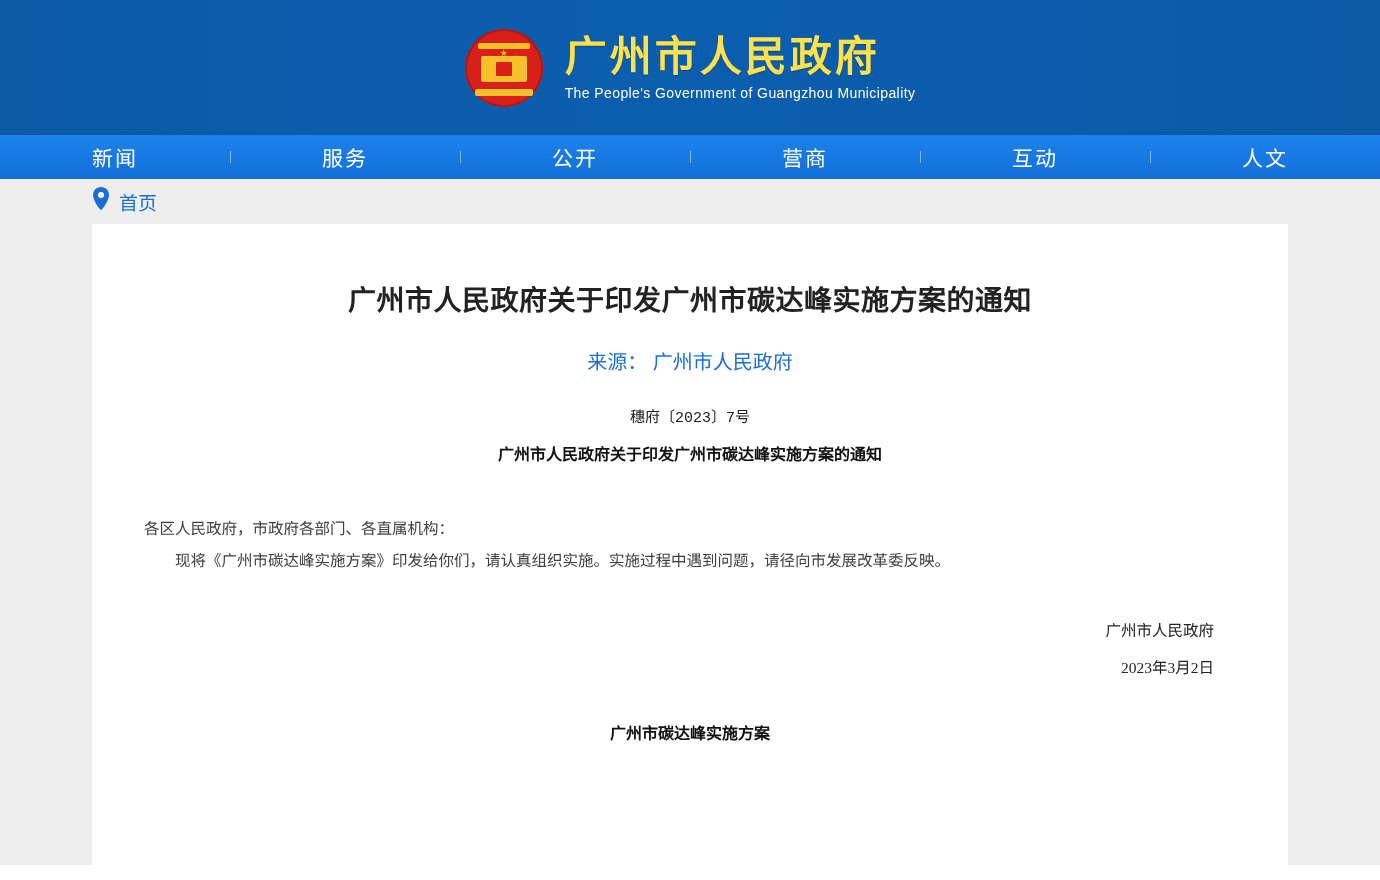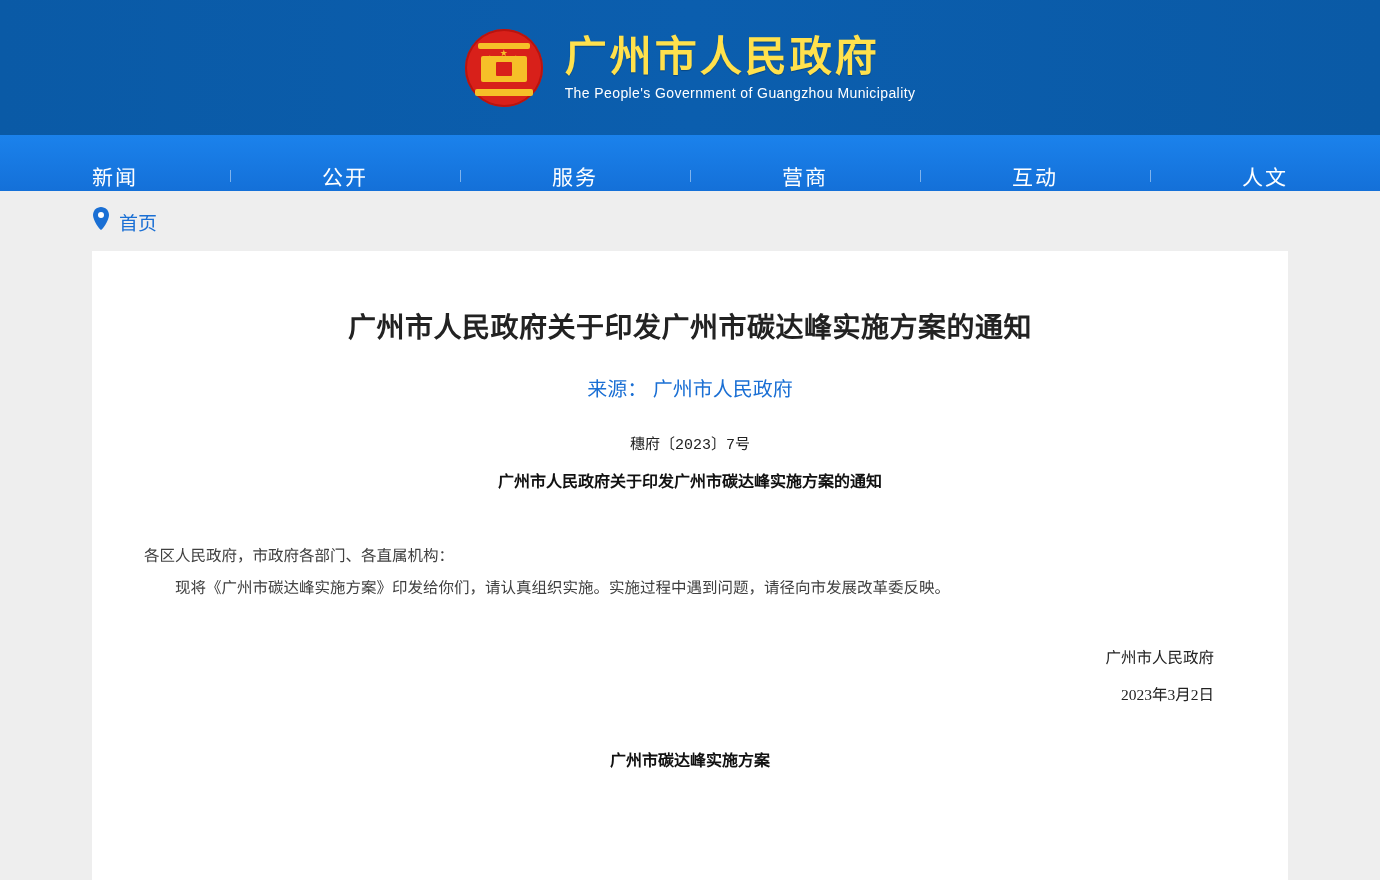--- a/index.html
+++ b/index.html
@@ -83,25 +83,25 @@
     text-shadow: 0 1px 1px rgba(0,0,0,.25);
   }
   .title-en {
     font-size: 14px;
     color: #ffffff;
     letter-spacing: .4px;
   }
 
   
   .main-nav {
-    height: 56px;
+    height: 44px;
     background: #1677e0;
     background: linear-gradient(180deg,#1b82ec 0%,#1470d8 100%);
     display: flex;
-    align-items: flex-end;
+    align-items: center;
     overflow: hidden;
   }
   .nav-item {
     flex: 1 1 0;
     display: flex;
     align-items: center;
     justify-content: center;
     color: #ffffff;
     font-size: 21px;
     letter-spacing: 2px;
@@ -112,21 +112,21 @@
     content: "";
     position: absolute;
     left: 0; top: 9px; bottom: 9px;
     width: 1px;
     background: rgba(255,255,255,.45);
   }
 
   
   .crumb-wrap {
     background: #eeeeee;
-    height: 60px;
+    height: 45px;
     display: flex;
     align-items: center;
     padding-left: 92px;
   }
   .crumb {
     display: flex;
     align-items: center;
     gap: 9px;
     color: #1a6fd4;
     font-size: 19px;
@@ -242,22 +242,22 @@
     </div>
     <div class="titles">
       <div class="title-cn">广州市人民政府</div>
       <div class="title-en">The People's Government of Guangzhou Municipality</div>
     </div>
   </div>
 </header>
 
 <nav class="main-nav">
   <div class="nav-item">新闻</div>
+  <div class="nav-item">服务</div>
   <div class="nav-item">公开</div>
-  <div class="nav-item">服务</div>
   <div class="nav-item">营商</div>
   <div class="nav-item">互动</div>
   <div class="nav-item">人文</div>
 </nav>
 
 <div class="crumb-wrap">
   <div class="crumb">
     <span class="pin-icon">
       <svg width="18" height="24" viewBox="0 0 18 24" xmlns="http://www.w3.org/2000/svg">
         <path d="M9 0C4.6 0 1 3.6 1 8c0 5.8 7 15 8 15s8-9.2 8-15c0-4.4-3.6-8-8-8z" fill="#1a6fd4"></path>

